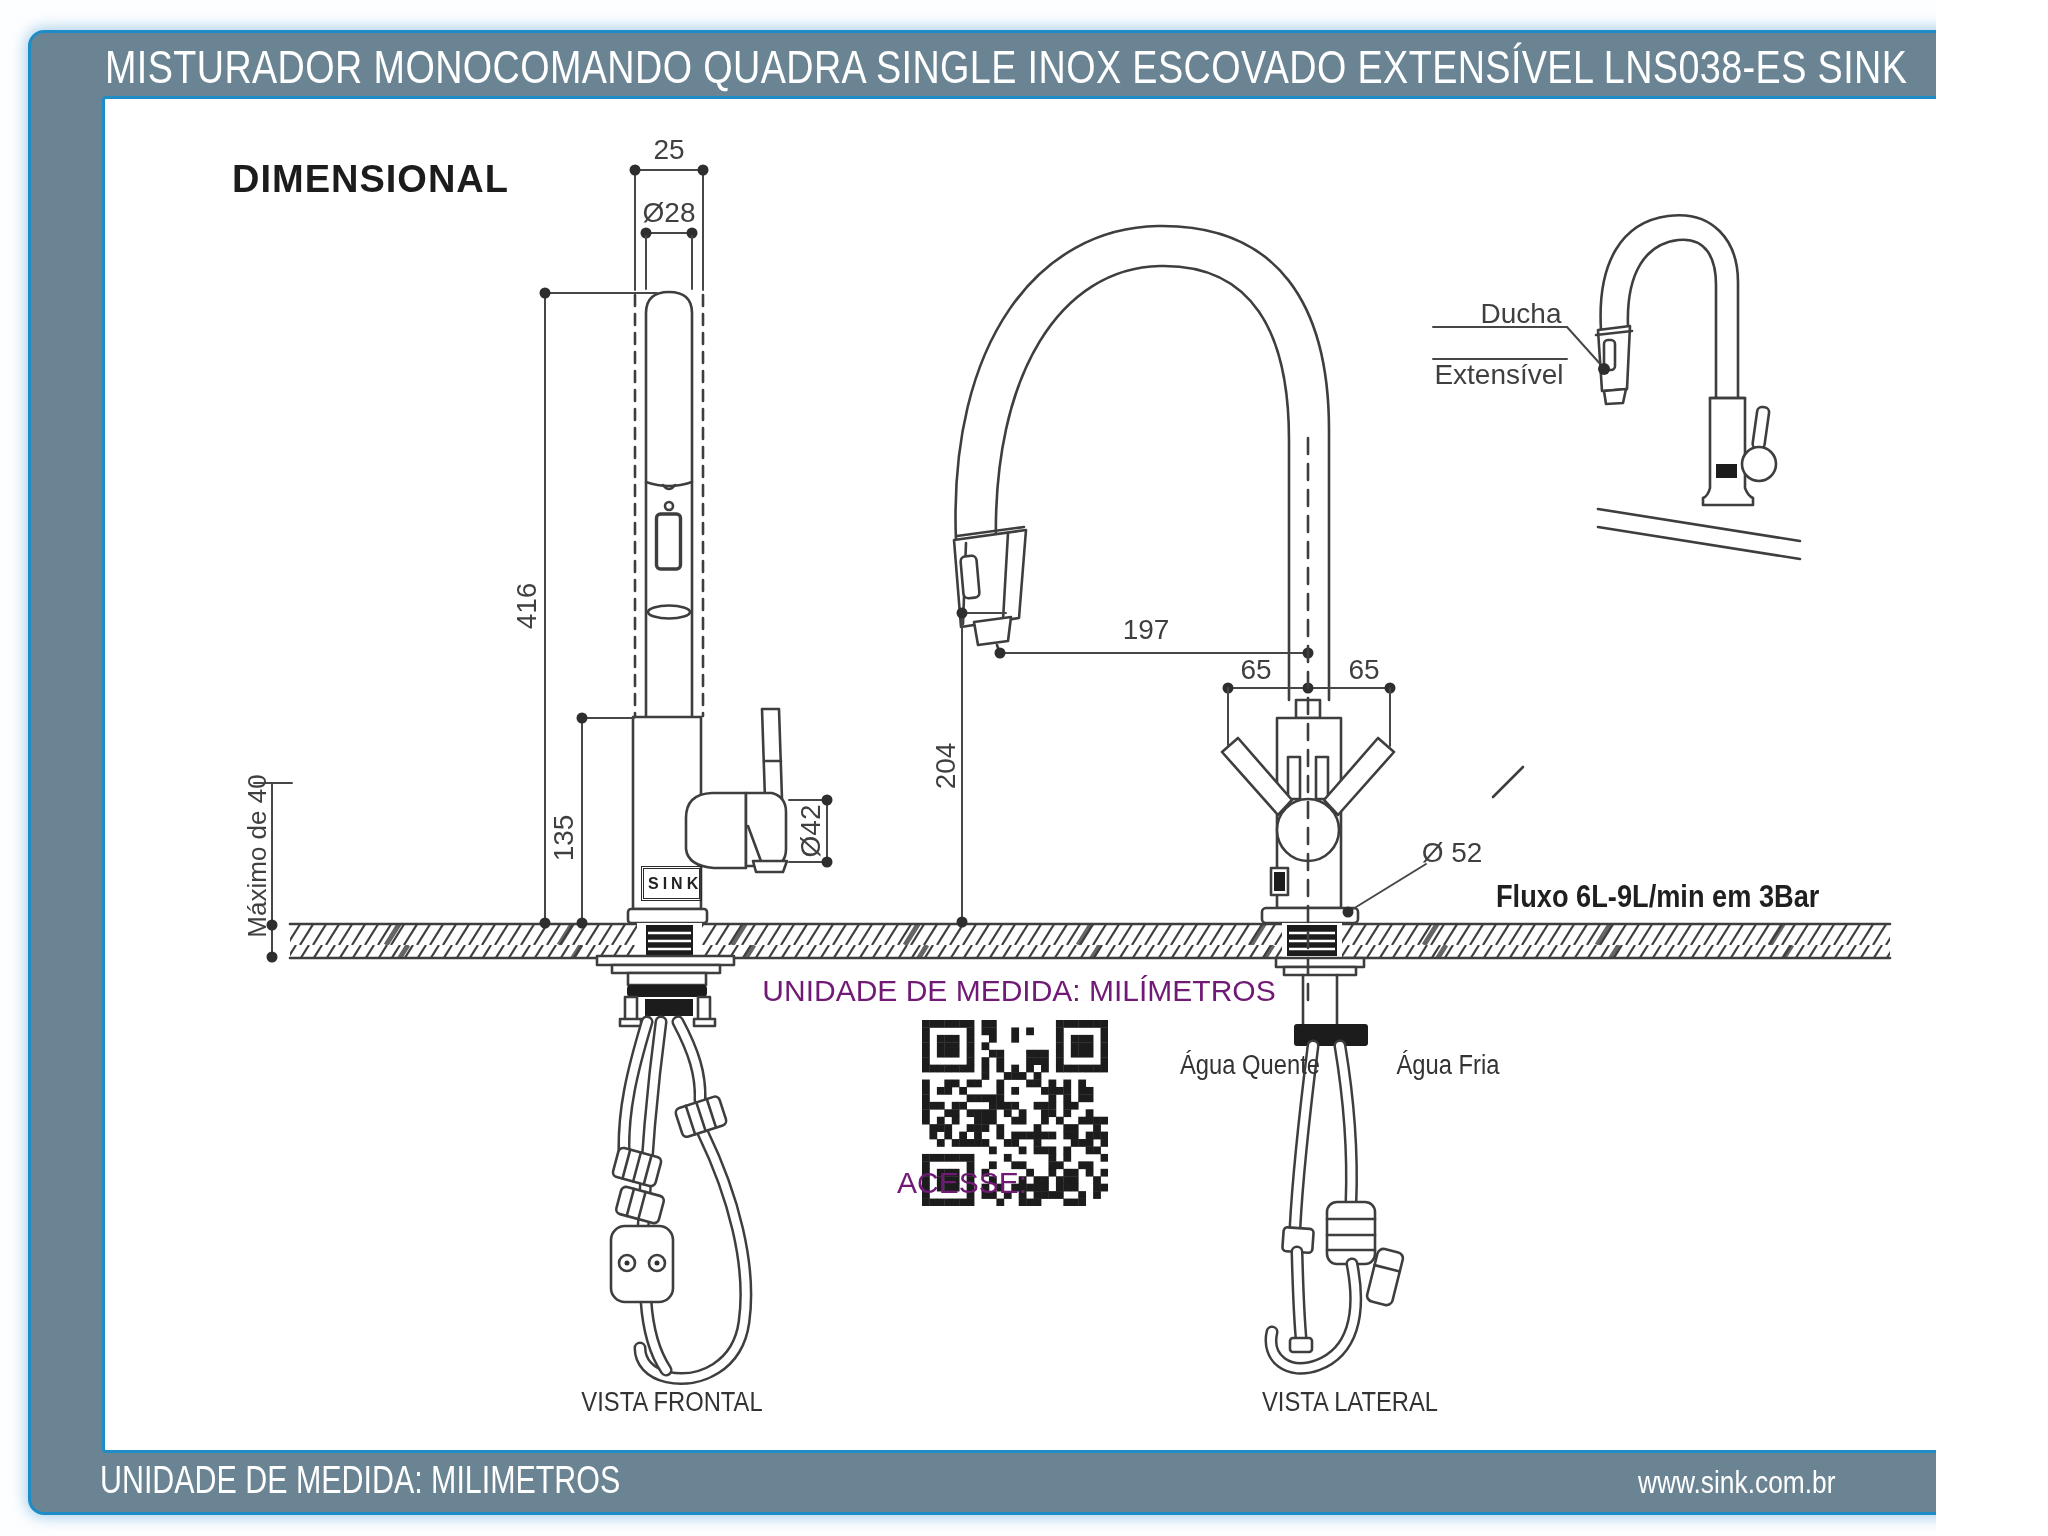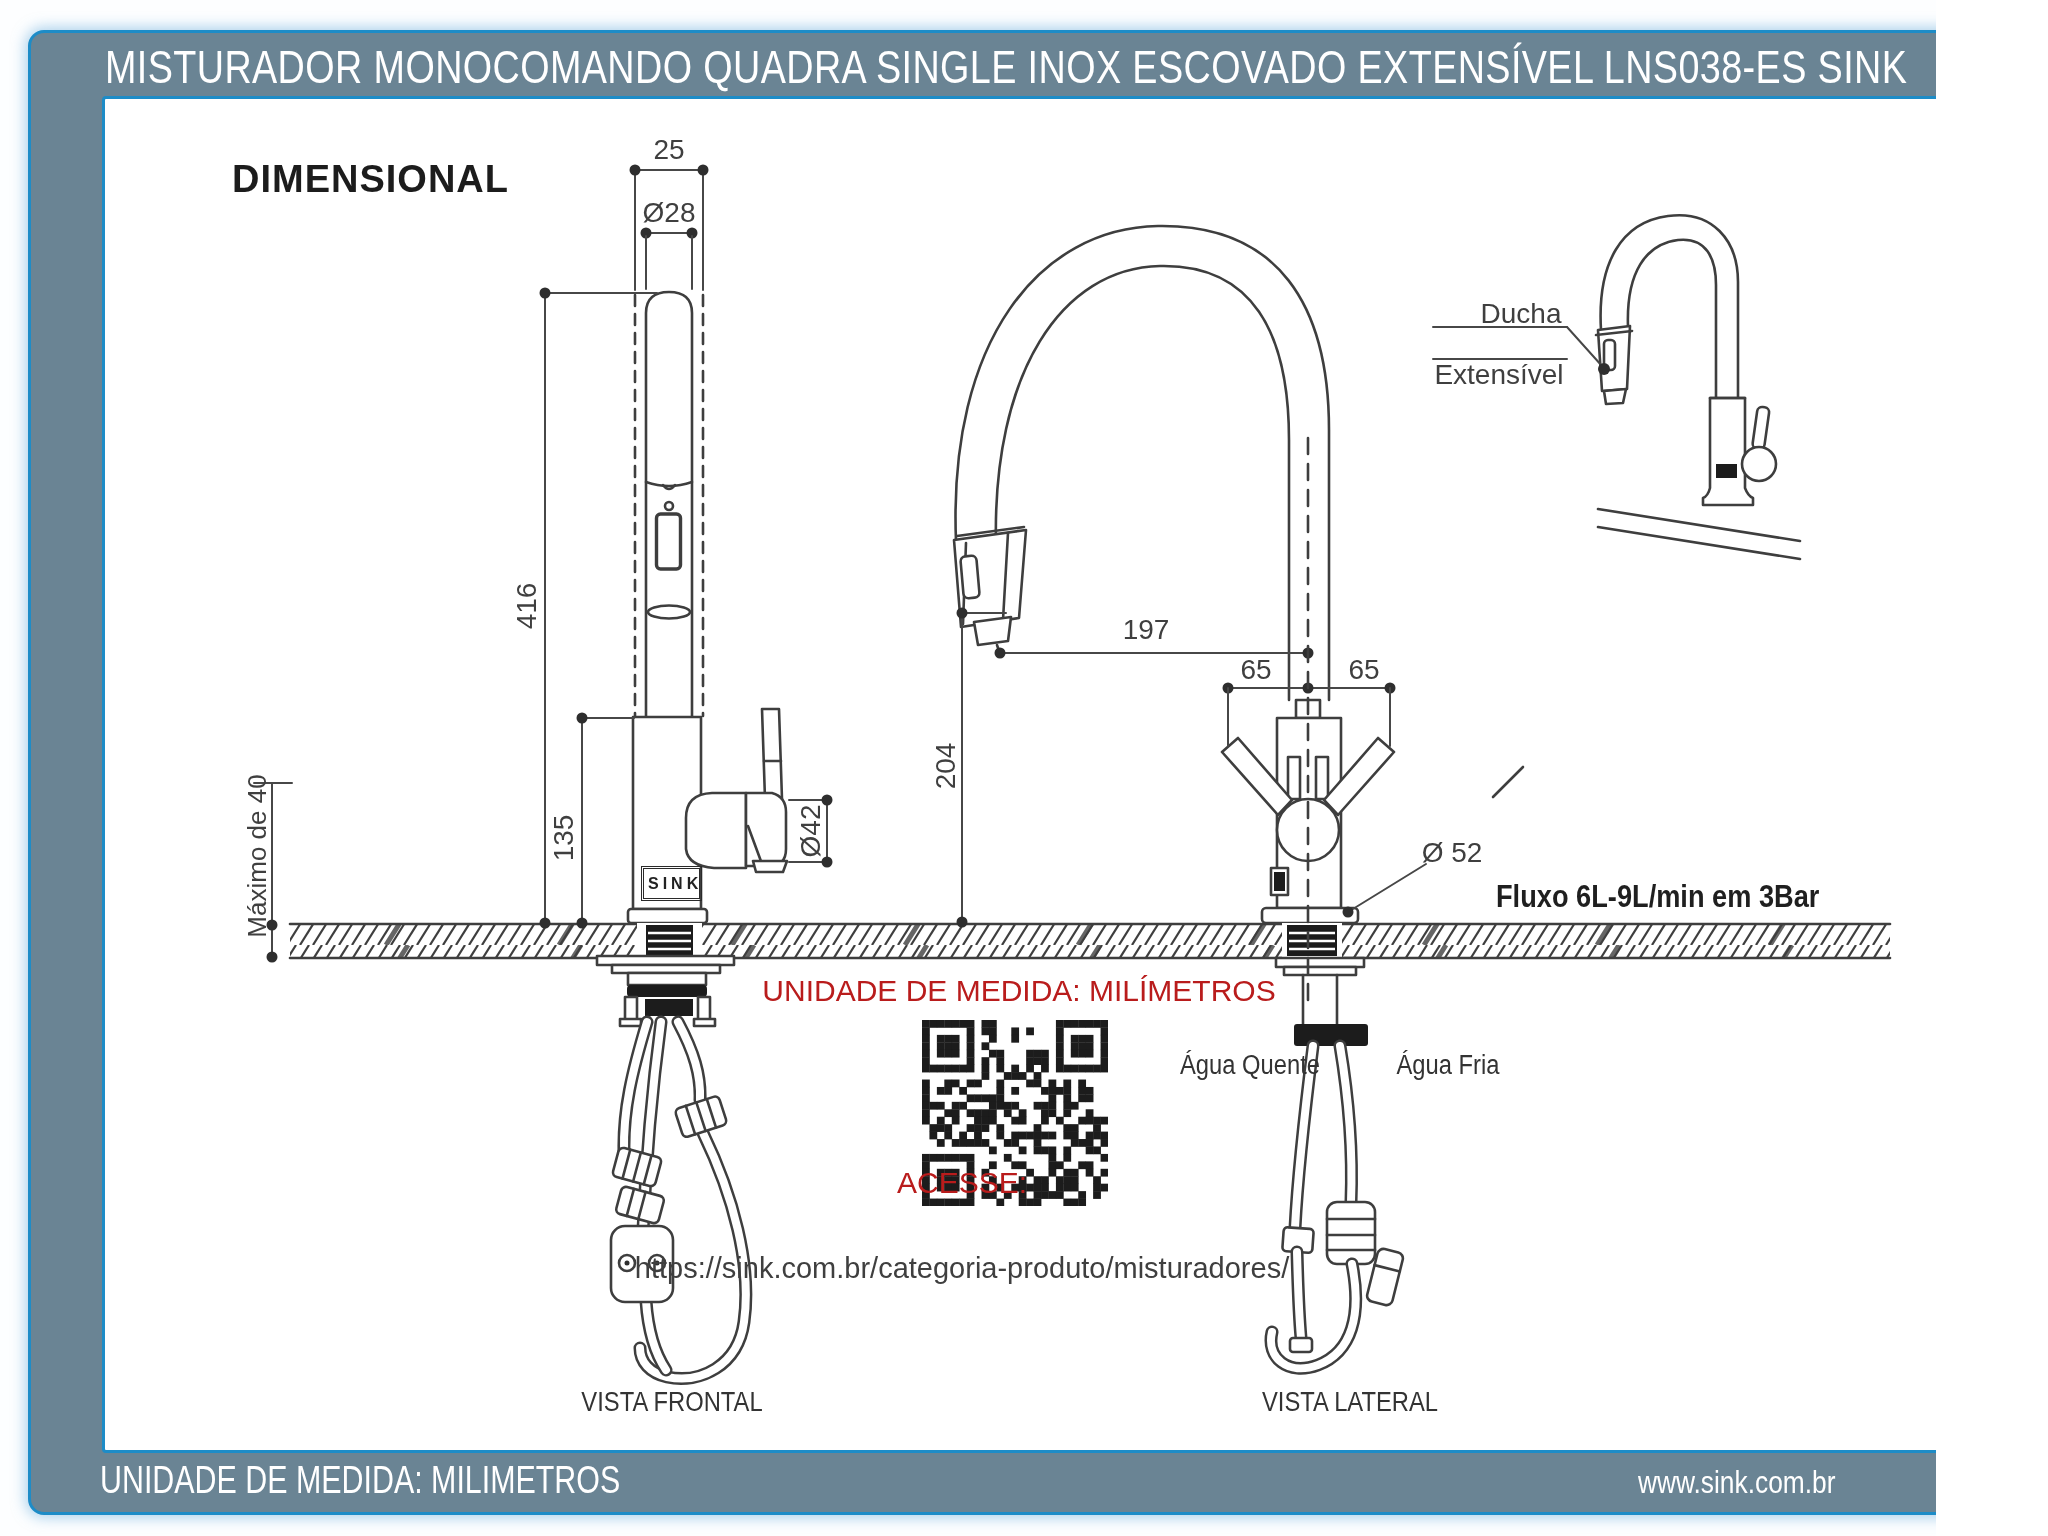--- a/index.html
+++ b/index.html
@@ -13,21 +13,21 @@
          transform:scaleX(.82);transform-origin:0 50%;letter-spacing:.5px;}
   .footer-left{position:absolute;left:100px;top:1459px;color:#ffffff;font-size:38px;white-space:nowrap;
          transform:scaleX(.80);transform-origin:0 50%;}
   .footer-right{position:absolute;right:100px;top:1465px;color:#ffffff;font-size:31px;white-space:nowrap;
          transform:scaleX(.85);transform-origin:100% 50%;}
   .heading{position:absolute;left:232px;top:158px;font-weight:bold;font-size:38px;color:#1c1c1c;letter-spacing:1px;}
   .lbl{position:absolute;color:#3f3f3f;font-size:28px;white-space:nowrap;transform:translate(-50%,-50%);}
   .lbl.rot{transform:translate(-50%,-50%) rotate(-90deg);}
   .lbl.cond{transform:translate(-50%,-50%) scaleX(.88);color:#333;font-size:27px;}
   .lbl.small{font-size:26px;}
-  .lbl.mid{font-size:30px;color:#b91c1c;}
+  .lbl.mid{font-size:30px;color:#701a75;}
   .flow{position:absolute;left:1496px;top:878px;font-weight:bold;font-size:32px;color:#1f1f1f;
         white-space:nowrap;transform:scaleX(.85);transform-origin:0 0;}
   svg.draw{position:absolute;left:0;top:0;}
   .s{stroke:#3E3E3E;stroke-width:2.6;fill:none;stroke-linecap:round;stroke-linejoin:round;}
   .sw{stroke:#3E3E3E;stroke-width:2.6;fill:#ffffff;stroke-linecap:round;stroke-linejoin:round;}
   .d{stroke:#474747;stroke-width:2;fill:none;stroke-linecap:round;}
   .dot{fill:#2e2e2e;stroke:none;}
   .dk{fill:#1c1c1c;stroke:none;}
   .ho{stroke:#3E3E3E;stroke-width:13;fill:none;stroke-linecap:round;}
   .hi{stroke:#ffffff;stroke-width:8;fill:none;stroke-linecap:round;}
@@ -591,21 +591,20 @@
   <div class="lbl" style="left:1364px;top:670px;">65</div>
   <div class="lbl" style="left:1452px;top:853px;">Ø 52</div>
 
   <div class="lbl" style="left:1521px;top:314px;">Ducha</div>
   <div class="lbl" style="left:1499px;top:345px;margin-top:30px;">Extensível</div>
 
   <div class="flow">Fluxo 6L-9L/min em 3Bar</div>
 
   <div class="lbl mid" style="left:1019px;top:991px;">UNIDADE DE MEDIDA: MILÍMETROS</div>
   <div class="lbl mid" style="left:962px;top:1183px;">ACESSE:</div>
-  <div class="lbl" style="left:962px;top:1268px;font-size:29px;">https://sink.com.br/categoria-produto/misturadores/</div>
 
   <div class="lbl cond" style="left:1250px;top:1065px;">Água Quente</div>
   <div class="lbl cond" style="left:1448px;top:1065px;">Água Fria</div>
 
   <div class="lbl cond" style="left:672px;top:1402px;">VISTA FRONTAL</div>
   <div class="lbl cond" style="left:1350px;top:1402px;">VISTA LATERAL</div>
 
   <div class="sinkbox">
     <span>SINK</span>
   </div>

